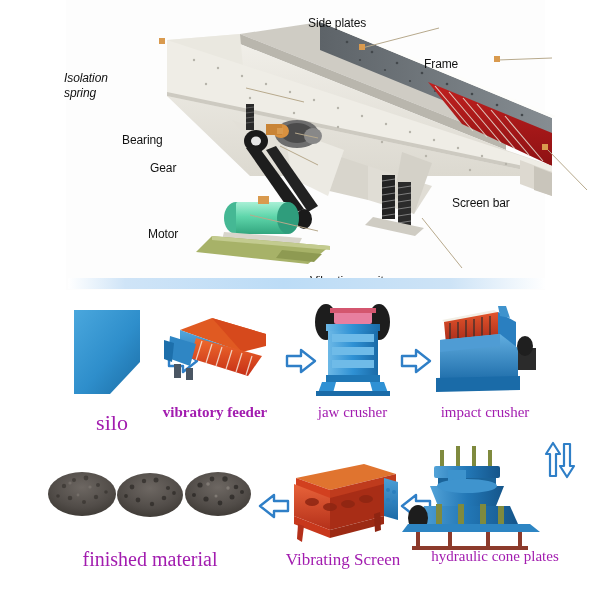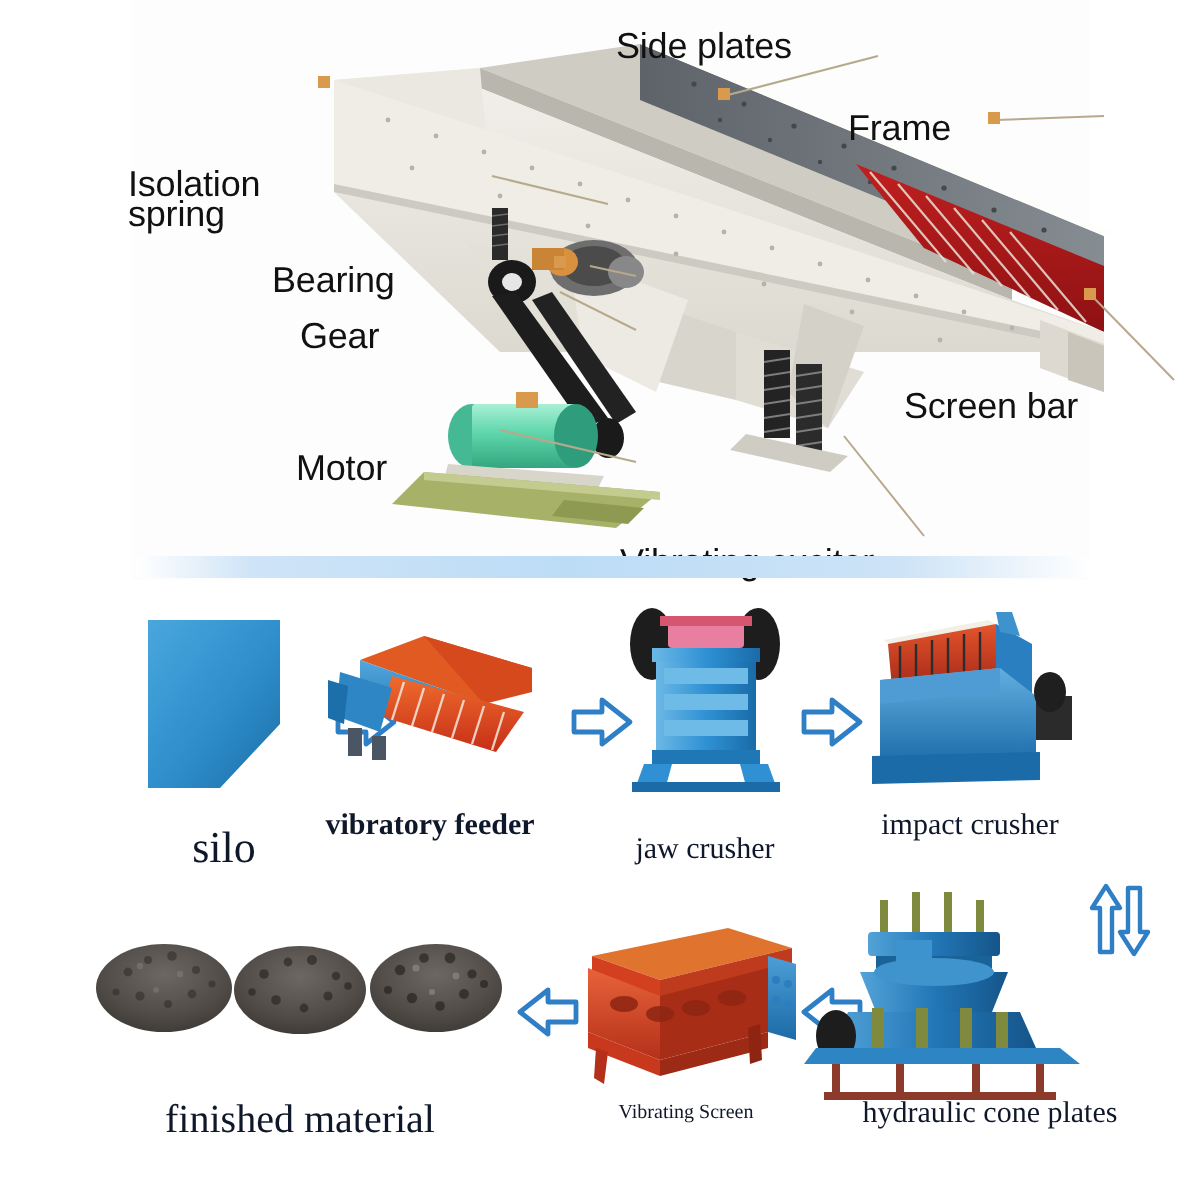--- a/index.html
+++ b/index.html
@@ -19,36 +19,36 @@
     background:#fdfdfd;
   }
   .blue-band{
     position:absolute;left:68px;top:278px;width:478px;height:11px;
     background:linear-gradient(90deg,#ffffff 0%,#cfe4f7 12%,#bcdcf6 45%,#cde3f6 80%,#ffffff 100%);
   }
 
   .callout{
     position:absolute;
     font-family:"Liberation Sans", sans-serif;
-    font-size:18px;
+    font-size:12px;
     color:#111;
     line-height:15px;
     white-space:pre-line;
     letter-spacing:-0.1px;
   }
 
   
   .machine{position:absolute;left:66px;top:0;width:479px;height:290px;}
 
   
   .flow{position:absolute;left:0;top:292px;width:600px;height:308px;background:#fff;}
   .node{position:absolute;text-align:center;}
   .node-label{
     font-family:"Liberation Serif", serif;
-    color:#0f172a;
+    color:#a21caf;
     white-space:nowrap;
   }
   .arrow{position:absolute;}
 </style>
 </head>
 <body>
 
 <div class="page">
 
   <div class="top-panel">
@@ -233,23 +233,23 @@
         <rect x="227" y="44" width="6" height="6"></rect>
         <rect x="362" y="56" width="6" height="6"></rect>
         <rect x="27" y="38" width="6" height="6"></rect>
         <rect x="145" y="128" width="6" height="6"></rect>
         <rect x="410" y="144" width="6" height="6"></rect>
       </g>
     </svg>
 
     <div class="callout" style="left:242px;top:16px;">Side plates</div>
     <div class="callout" style="left:358px;top:57px;text-align:center;">Frame</div>
-    <div class="callout" style="left:-2px;top:85px;">Isolation
+    <div class="callout" style="left:-2px;top:71px;font-style:italic;">Isolation
 spring</div>
-    <div class="callout" style="left:70px;top:133px;text-align:center;">Bearing</div>
+    <div class="callout" style="left:56px;top:133px;text-align:center;">Bearing</div>
     <div class="callout" style="left:84px;top:161px;">Gear</div>
     <div class="callout" style="left:82px;top:227px;">Motor</div>
     <div class="callout" style="left:386px;top:196px;">Screen bar</div>
     <div class="callout" style="left:244px;top:274px;">Vibrating exciter</div>
   </div>
 
   <div class="blue-band"></div>
 
   <div class="flow">
 
@@ -325,21 +325,21 @@
         <g fill="#6fbbe8">
           <rect x="32" y="34" width="42" height="8"></rect>
           <rect x="32" y="47" width="42" height="8"></rect>
           <rect x="32" y="60" width="42" height="8"></rect>
         </g>
         <rect x="26" y="75" width="54" height="7" fill="#1f77b5"></rect>
         <polygon points="22,82 36,82 33,93 18,93" fill="#2f91d4"></polygon>
         <polygon points="70,82 84,82 88,93 73,93" fill="#2f91d4"></polygon>
         <rect x="16" y="91" width="74" height="5" fill="#1a6ba8"></rect>
       </svg>
-      <div class="node-label" style="font-size:15px;margin-top:14px;">jaw crusher</div>
+      <div class="node-label" style="font-size:15px;margin-top:2px;">jaw crusher</div>
     </div>
 
     <svg class="arrow" style="left:400px;top:55px;" width="32" height="28" viewBox="0 0 32 28">
       <polygon points="2,9 16,9 16,3 30,14 16,25 16,19 2,19" fill="none" stroke="#2f7fc7" stroke-width="2.4" stroke-linejoin="round"></polygon>
     </svg>
 
     <div class="node" style="left:420px;top:8px;width:130px;">
       <svg width="130" height="98" viewBox="0 0 130 98">
         <defs>
           <linearGradient id="iB" x1="0" y1="0" x2="0" y2="1">
@@ -469,21 +469,21 @@
           <ellipse cx="34" cy="48" rx="7" ry="4"></ellipse>
             <ellipse cx="52" cy="53" rx="7" ry="4"></ellipse>
           <ellipse cx="70" cy="50" rx="7" ry="4"></ellipse>
             <ellipse cx="88" cy="45" rx="7" ry="4"></ellipse>
         </g>
         <polygon points="16,62 52,76 52,84 16,70" fill="#c8381c"></polygon>
         <polygon points="52,76 106,62 106,70 52,84" fill="#9c2a14"></polygon>
         <polygon points="20,70 26,72 24,88 19,85" fill="#b4301a"></polygon>
         <polygon points="96,60 102,58 103,76 97,78" fill="#8e2512"></polygon>
       </svg>
-      <div class="node-label" style="font-size:10px;margin-top:0px;">Vibrating Screen</div>
+      <div class="node-label" style="font-size:17px;margin-top:0px;">Vibrating Screen</div>
     </div>
 
     <svg class="arrow" style="left:400px;top:200px;" width="32" height="28" viewBox="0 0 32 28">
       <polygon points="30,9 16,9 16,3 2,14 16,25 16,19 30,19" fill="none" stroke="#2f7fc7" stroke-width="2.4" stroke-linejoin="round"></polygon>
     </svg>
 
     <div class="node" style="left:400px;top:148px;width:190px;">
       <svg width="190" height="110" viewBox="0 0 190 110">
         <defs>
           <linearGradient id="cB" x1="0" y1="0" x2="1" y2="0">

